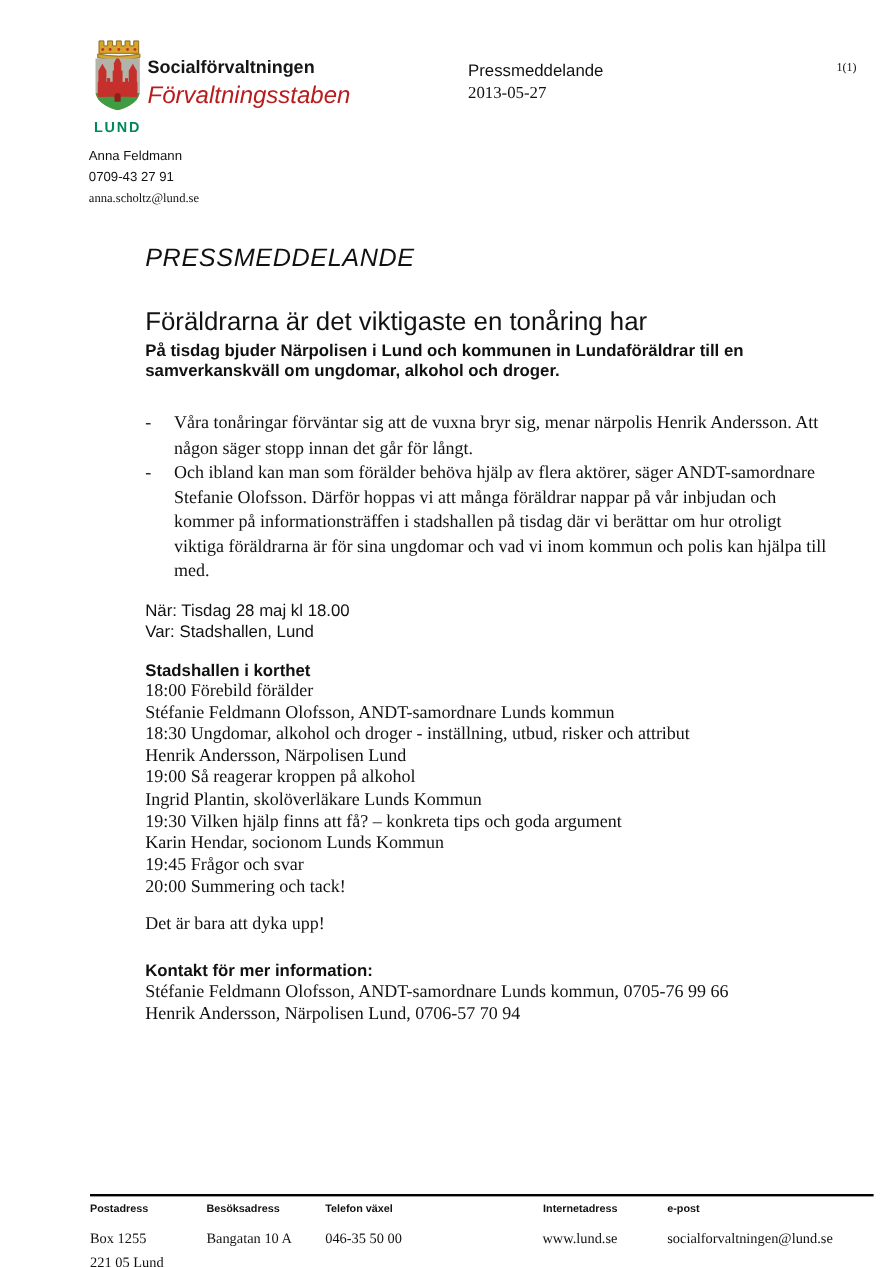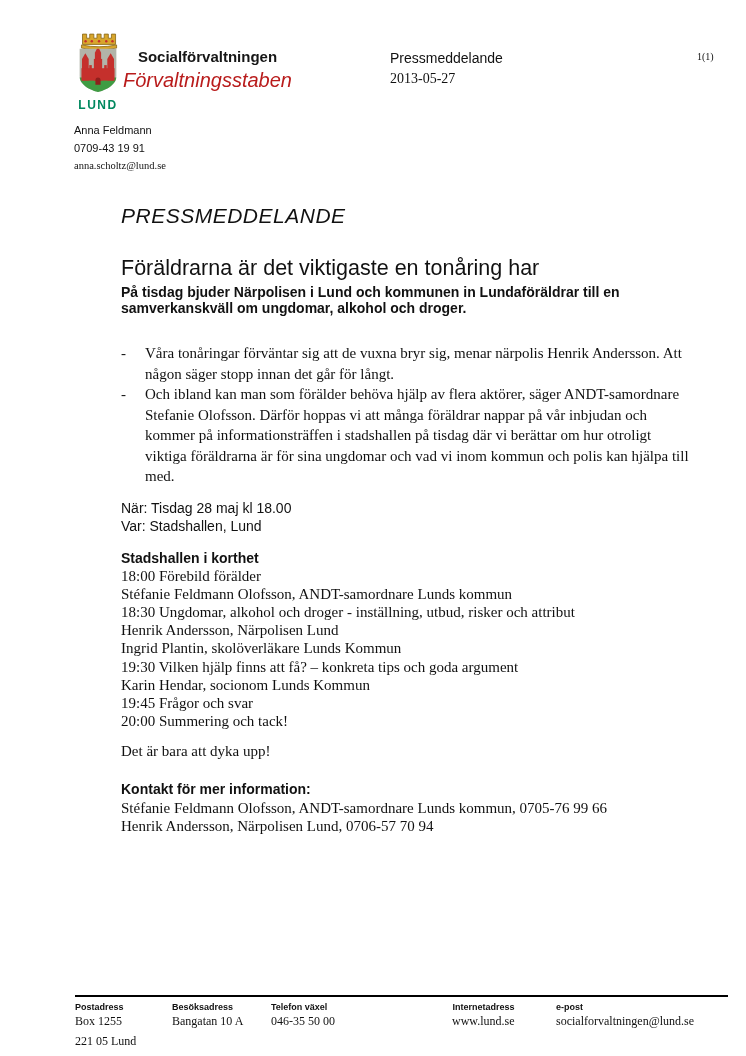--- a/index.html
+++ b/index.html
@@ -13,21 +13,21 @@
     font-family:"Liberation Sans", sans-serif;
   }
 
   
   .logo { position:absolute; left:72px; top:31px; width:52px; text-align:center; }
   .logo-text {
     font-family:"Liberation Sans", sans-serif;
     font-weight:bold; font-size:12px; letter-spacing:1.5px;
     color:#00885f; margin-top:1px;
   }
-  .org-block { position:absolute; left:123px; top:48px;text-align:center; }
+  .org-block { position:absolute; left:123px; top:48px; }
   .org-name { font-size:15px; font-weight:bold; color:#161616; }
   .org-unit { font-size:20px; font-style:italic; margin-top:4px; color:#b91c1c; }
   .doc-meta { position:absolute; left:390px; top:50px; }
   .doc-type { font-size:14px; }
   .doc-date { font-family:"Liberation Serif", serif; font-size:14px; margin-top:5px; }
   .page-num { position:absolute; left:697px; top:51px; font-family:"Liberation Serif", serif; font-size:10px; }
 
   
   .sender { position:absolute; left:74px; top:124px; }
   .sender-name, .sender-phone { font-size:11px; line-height:12px; margin-bottom:6px; }
@@ -51,21 +51,21 @@
   .program-heading { font-size:14px; font-weight:bold; margin-top:15px; }
   .program { font-family:"Liberation Serif", serif; font-size:15px; line-height:18.2px; margin-top:1px; }
   .closing { font-family:"Liberation Serif", serif; font-size:15px; margin-top:13px; }
   .contact-heading { font-size:14px; font-weight:bold; margin-top:21px; }
   .contacts { font-family:"Liberation Serif", serif; font-size:15px; line-height:18px; margin-top:2px; }
 
   
   .doc-footer { position:absolute; left:75px; top:995px; width:653px; height:55px; border-top:2px solid #000; }
   .fcol { position:absolute; top:5px; }
   .fcol-0 { left:0; } .fcol-1 { left:97px; } .fcol-2 { left:196px; } .fcol-3 { left:377px;text-align:right; } .fcol-4 { left:481px; }
-  .flabel { font-size:9px; font-weight:bold; margin-bottom:3px; }
+  .flabel { font-size:9px; font-weight:bold; margin-bottom:14px; }
   .fline { font-family:"Liberation Serif", serif; font-size:12px; line-height:13px; margin-bottom:7px; }
 </style>
 </head>
 <body>
 
 <div class="page">
 
   <header>
     <div class="logo">
       <svg width="48" height="62" viewBox="0 0 46 60">
@@ -109,21 +109,21 @@
     <div class="doc-meta">
       <div class="doc-type">Pressmeddelande</div>
       <div class="doc-date">2013-05-27</div>
     </div>
 
     <div class="page-num">1(1)</div>
   </header>
 
   <div class="sender">
     <div class="sender-name">Anna Feldmann</div>
-    <div class="sender-phone">0709-43 19 91</div>
+    <div class="sender-phone">0709-43 27 91</div>
     <div class="sender-email">anna.scholtz@lund.se</div>
   </div>
 
   <main class="content">
     <h1 class="doc-heading">PRESSMEDDELANDE</h1>
 
     <h2 class="title">Föräldrarna är det viktigaste en tonåring har</h2>
     <p class="lead">På tisdag bjuder Närpolisen i Lund och kommunen in Lundaföräldrar till en samverkanskväll om ungdomar, alkohol och droger.</p>
 
     <div class="quote-list">
@@ -141,20 +141,21 @@
       <div>När: Tisdag 28 maj kl 18.00</div>
       <div>Var: Stadshallen, Lund</div>
     </div>
 
     <h3 class="program-heading">Stadshallen i korthet</h3>
     <div class="program">
       <div>18:00 Förebild förälder</div>
       <div>Stéfanie Feldmann Olofsson, ANDT-samordnare Lunds kommun</div>
       <div>18:30 Ungdomar, alkohol och droger - inställning, utbud, risker och attribut</div>
       <div>Henrik Andersson, Närpolisen Lund</div>
+      <div>19:00 Så reagerar kroppen på alkohol</div>
       <div>Ingrid Plantin, skolöverläkare Lunds Kommun</div>
       <div>19:30 Vilken hjälp finns att få? – konkreta tips och goda argument</div>
       <div>Karin Hendar, socionom Lunds Kommun</div>
       <div>19:45 Frågor och svar</div>
       <div>20:00 Summering och tack!</div>
     </div>
 
     <p class="closing">Det är bara att dyka upp!</p>
 
     <h3 class="contact-heading">Kontakt för mer information:</h3>

